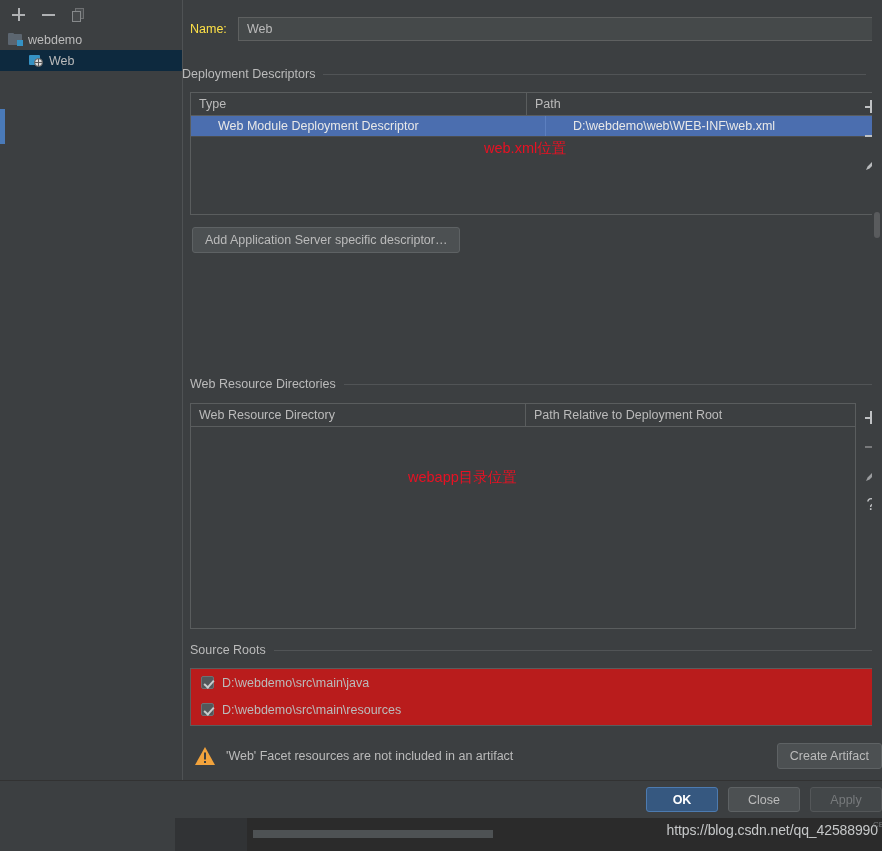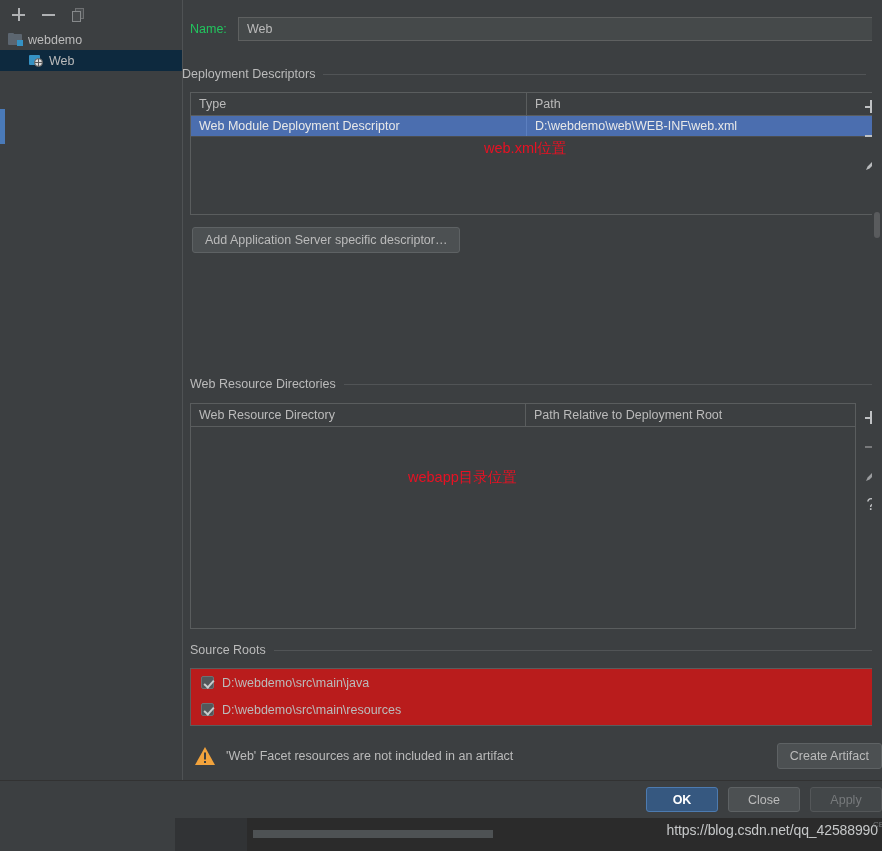--- a/index.html
+++ b/index.html
@@ -113,21 +113,21 @@
   .right-panel {
     position: absolute; left: 182px; top: 0; width: 700px; height: 780px;
     background: #3c3f41;
   }
 
   .name-row {
     position: absolute; left: 8px; top: 16px; width: 684px; height: 26px;
     display: flex; align-items: center;
   }
   .name-label {
-    width: 48px; font-size: 12.5px; color: #22c55e;
+    width: 48px; font-size: 12.5px; color: #fde047;
   }
   .name-input {
     flex: 1; height: 24px;
     background: #45494a;
     border: 1px solid #5e6060;
     color: #bbbbbb;
     font-family: "Liberation Sans", sans-serif;
     font-size: 12.5px;
     padding: 0 8px;
     outline: none;
@@ -169,21 +169,21 @@
     border-bottom: 1px solid #4b4e50;
   }
   .tbl-row.selected { background: #4b6eaf; }
   .tbl-row .td {
     display: flex; align-items: center; gap: 5px;
     padding-left: 8px;
     font-size: 12.5px; color: #bbbbbb;
     border-right: 1px solid #555859;
     white-space: nowrap; overflow: hidden;
   }
-  .tbl-row.selected .td { color: #e8e8e8; border-right-color: #5c7fbf; }
+  .tbl-row.selected .td { color: #e8e8e8; border-right-color: #5c7fbf; margin-left: 19px; }
   .tbl-row .td:last-child { border-right: none; }
 
   
   .icon-folder-sm { width: 14px; height: 12px; position: relative; flex: 0 0 auto; }
   .icon-folder-sm .b {
     position: absolute; left: 0; top: 1px; width: 13px; height: 10px;
     background: #5e6a74; border-radius: 1px;
   }
   .icon-folder-sm .t {
     position: absolute; left: 0; top: 0; width: 6px; height: 3px;

